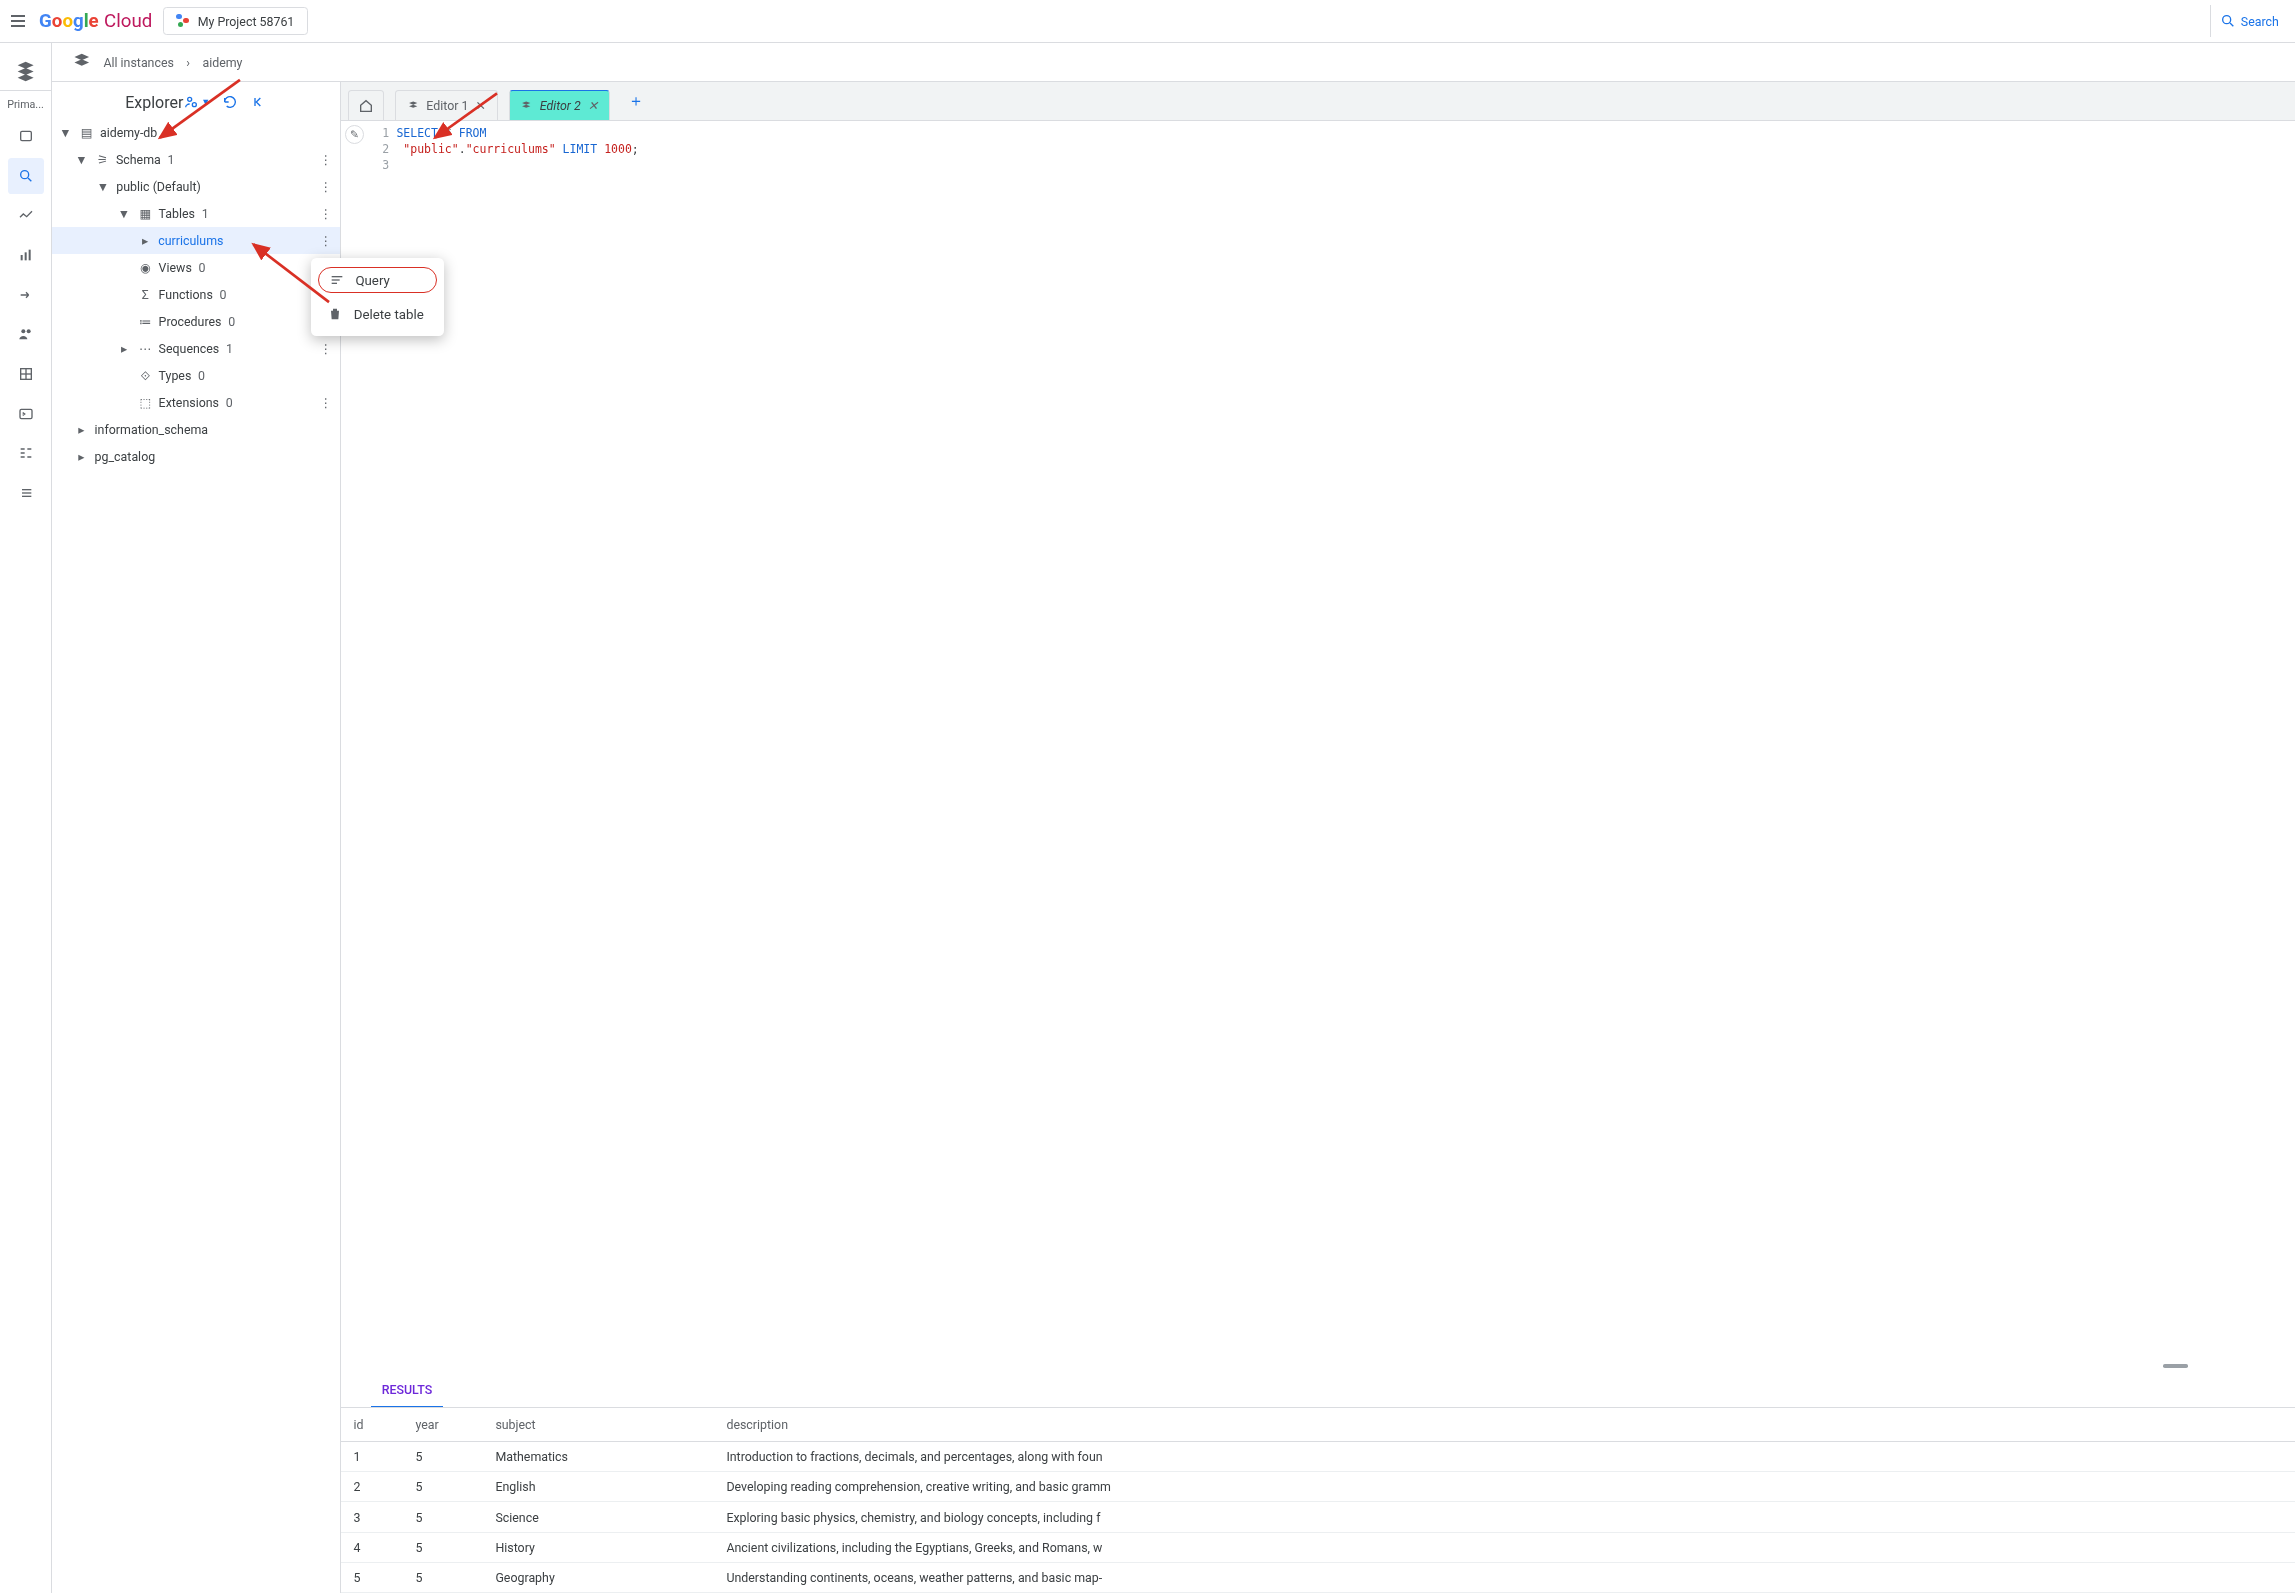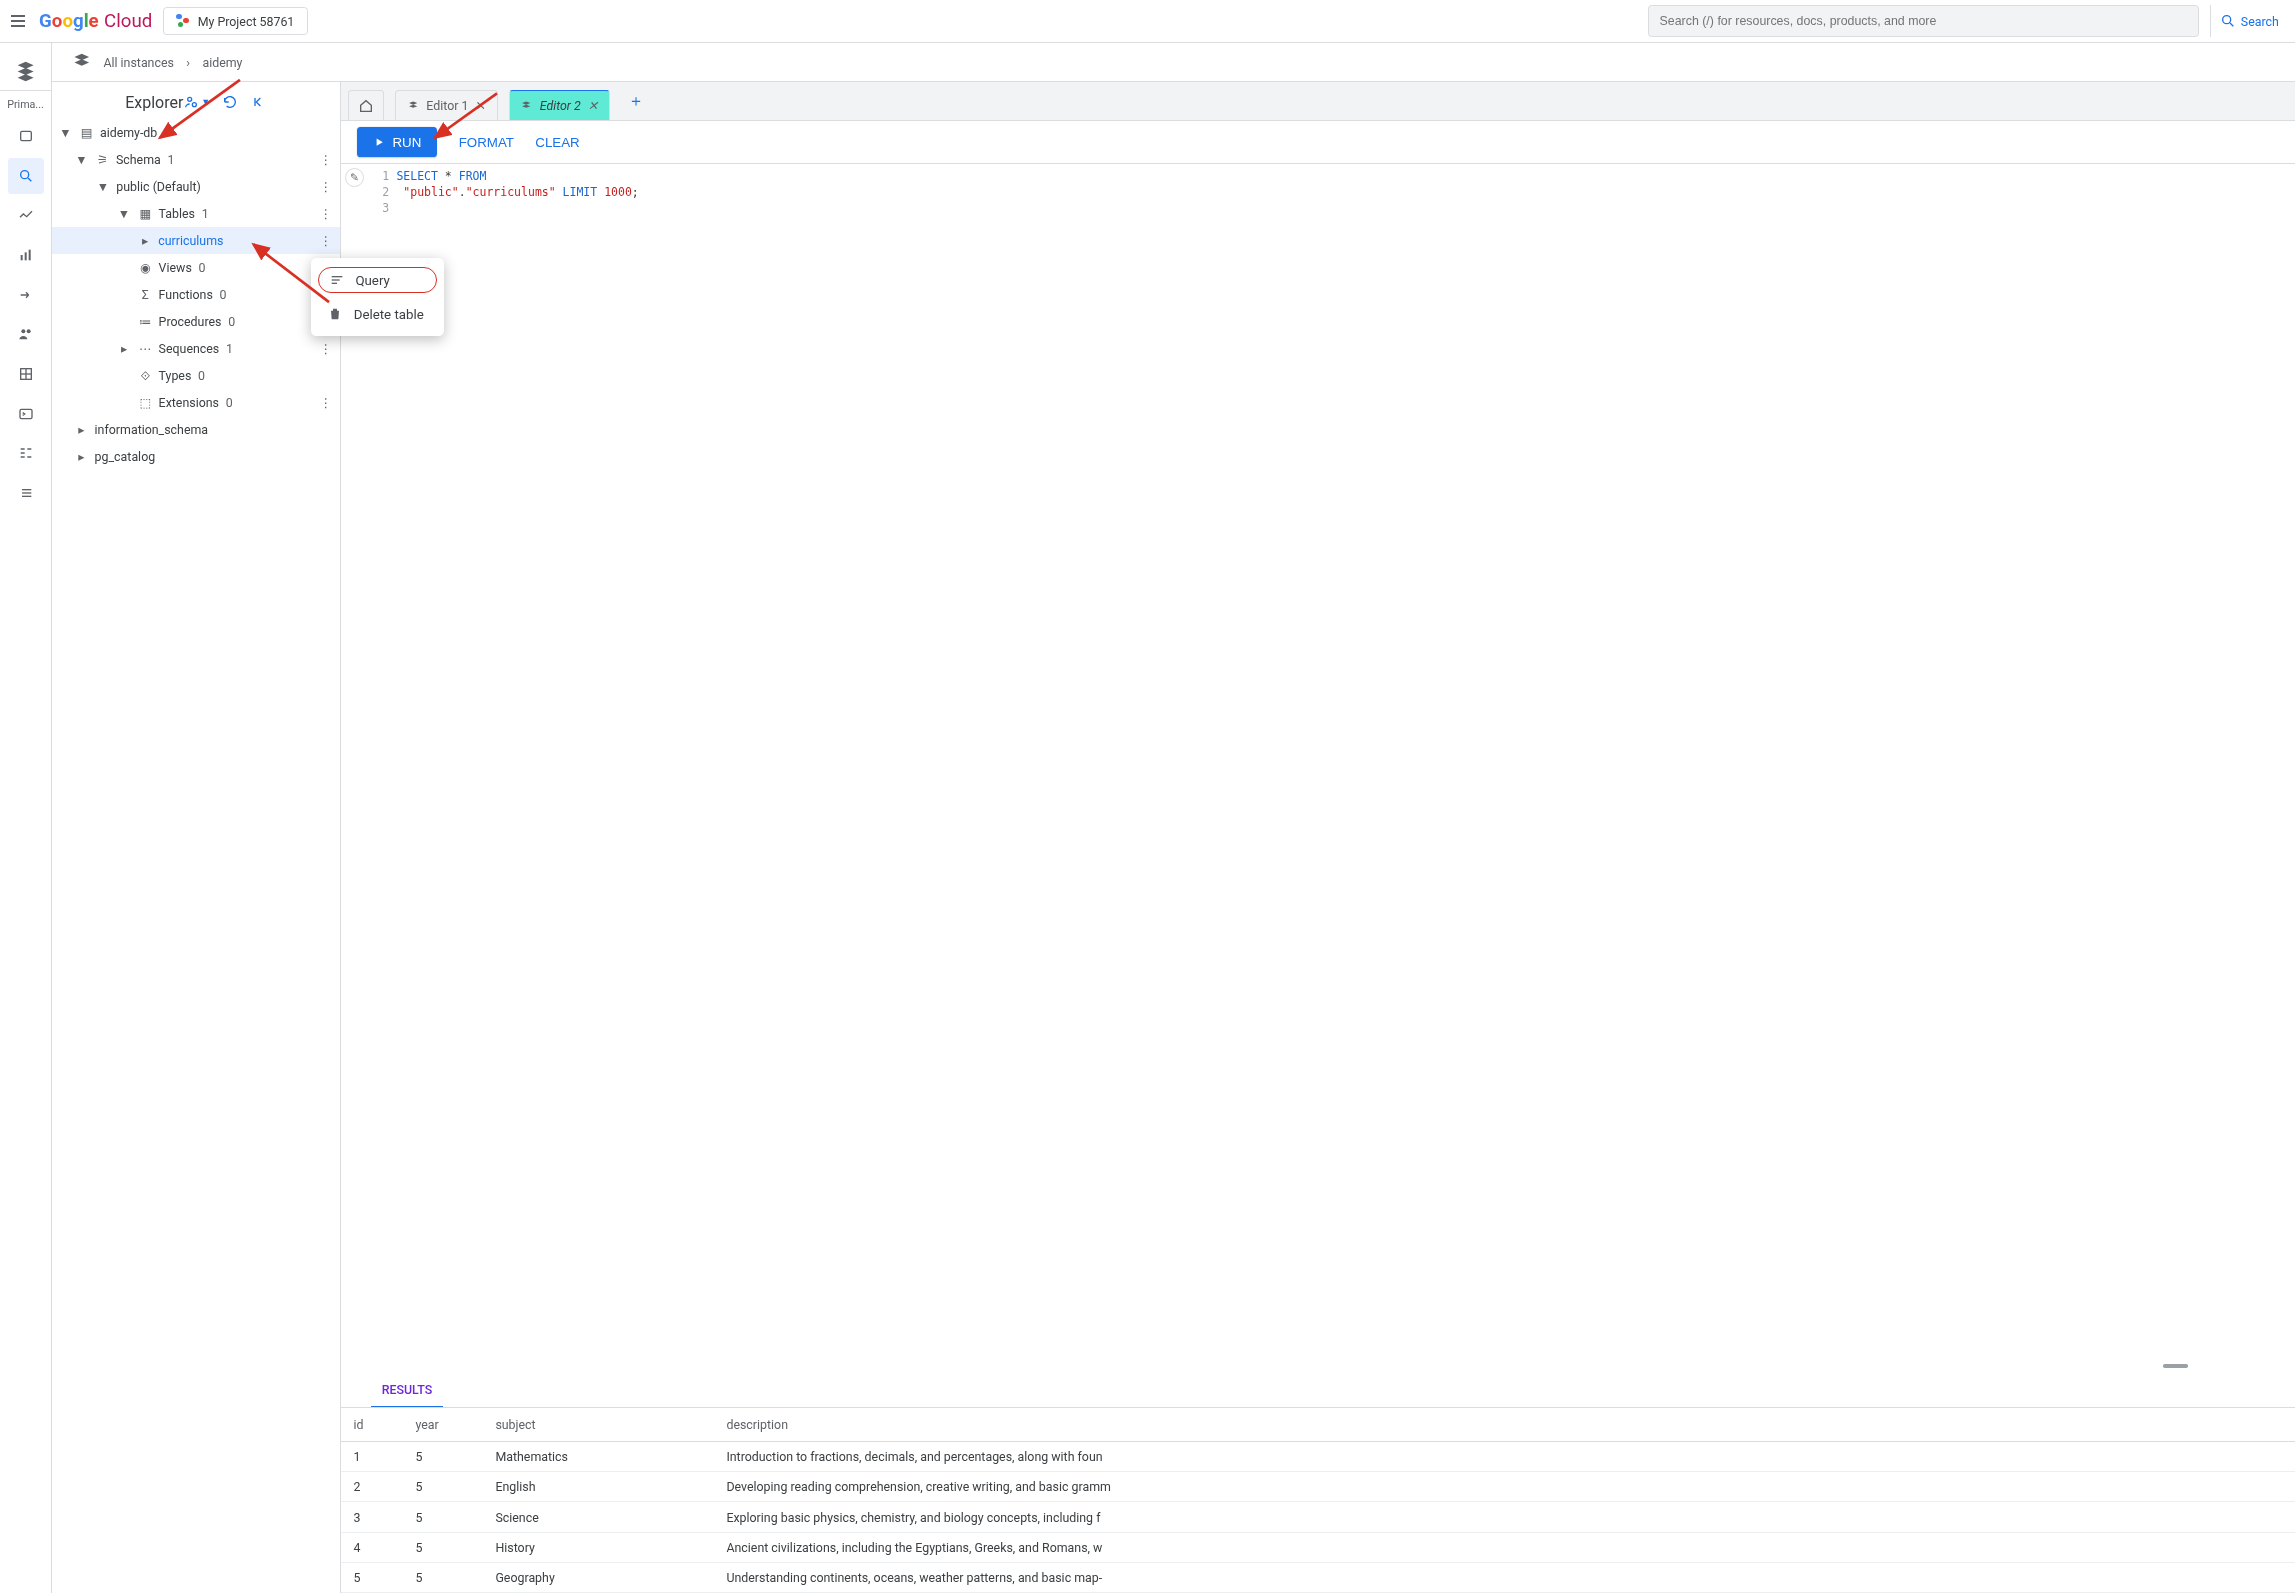--- a/index.html
+++ b/index.html
@@ -100,23 +100,20 @@
     <span><b class="g1">G</b><b class="g2">o</b><b class="g3">o</b><b class="g4">g</b><b class="g5">l</b><b class="g6">e</b></span>
     <span class="cloud-word">Cloud</span>
   </div>
   <div class="project-chip">
     <span class="dots3">
         <i></i>
       </span>
     <span>My Project 58761</span>
   </div>
   <div class="spacer"></div>
-  <div class="search-bar">
-    <input placeholder="Search (/) for resources, docs, products, and more" style="">
-  </div>
   <div class="search-btn">
     <svg class="icon" viewBox="0 0 24 24">
         <circle cx="10" cy="10" r="6" fill="none" stroke="#1a73e8" stroke-width="2"></circle>
         <line x1="15" y1="15" x2="20" y2="20" stroke="#1a73e8" stroke-width="2"></line>
       </svg>
     <span>Search</span>
   </div>
 </div>
 
 <div class="main">
@@ -317,30 +314,20 @@
           <div class="tab active">
             <svg class="icon-sm db-ico" viewBox="0 0 24 24">
                 <path fill="#5f6368" d="M12 3l8 3-8 3-8-3 8-3zm0 6l8 3-8 3-8-3 8-3z"></path>
               </svg>
             <span>Editor 2</span>
             <span class="close">✕</span>
           </div>
           <span class="add-tab">＋</span>
         </div>
 
-        <div class="toolbar">
-          <button class="run-btn">
-            <svg class="icon-sm" viewBox="0 0 24 24">
-                <polygon points="7,5 19,12 7,19" fill="#fff"></polygon>
-              </svg>
-            <span>RUN</span>
-          </button>
-          <button class="txtbtn">FORMAT</button>
-          <button class="txtbtn">CLEAR</button>
-        </div>
 
         <div class="code-area">
           <div class="gutter-strip">
               <div class="magic-ico">✎</div>
             </div>
           <div class="linenums">
               <div>1</div>
               <div>2</div>
               <div>3</div>
             </div>

